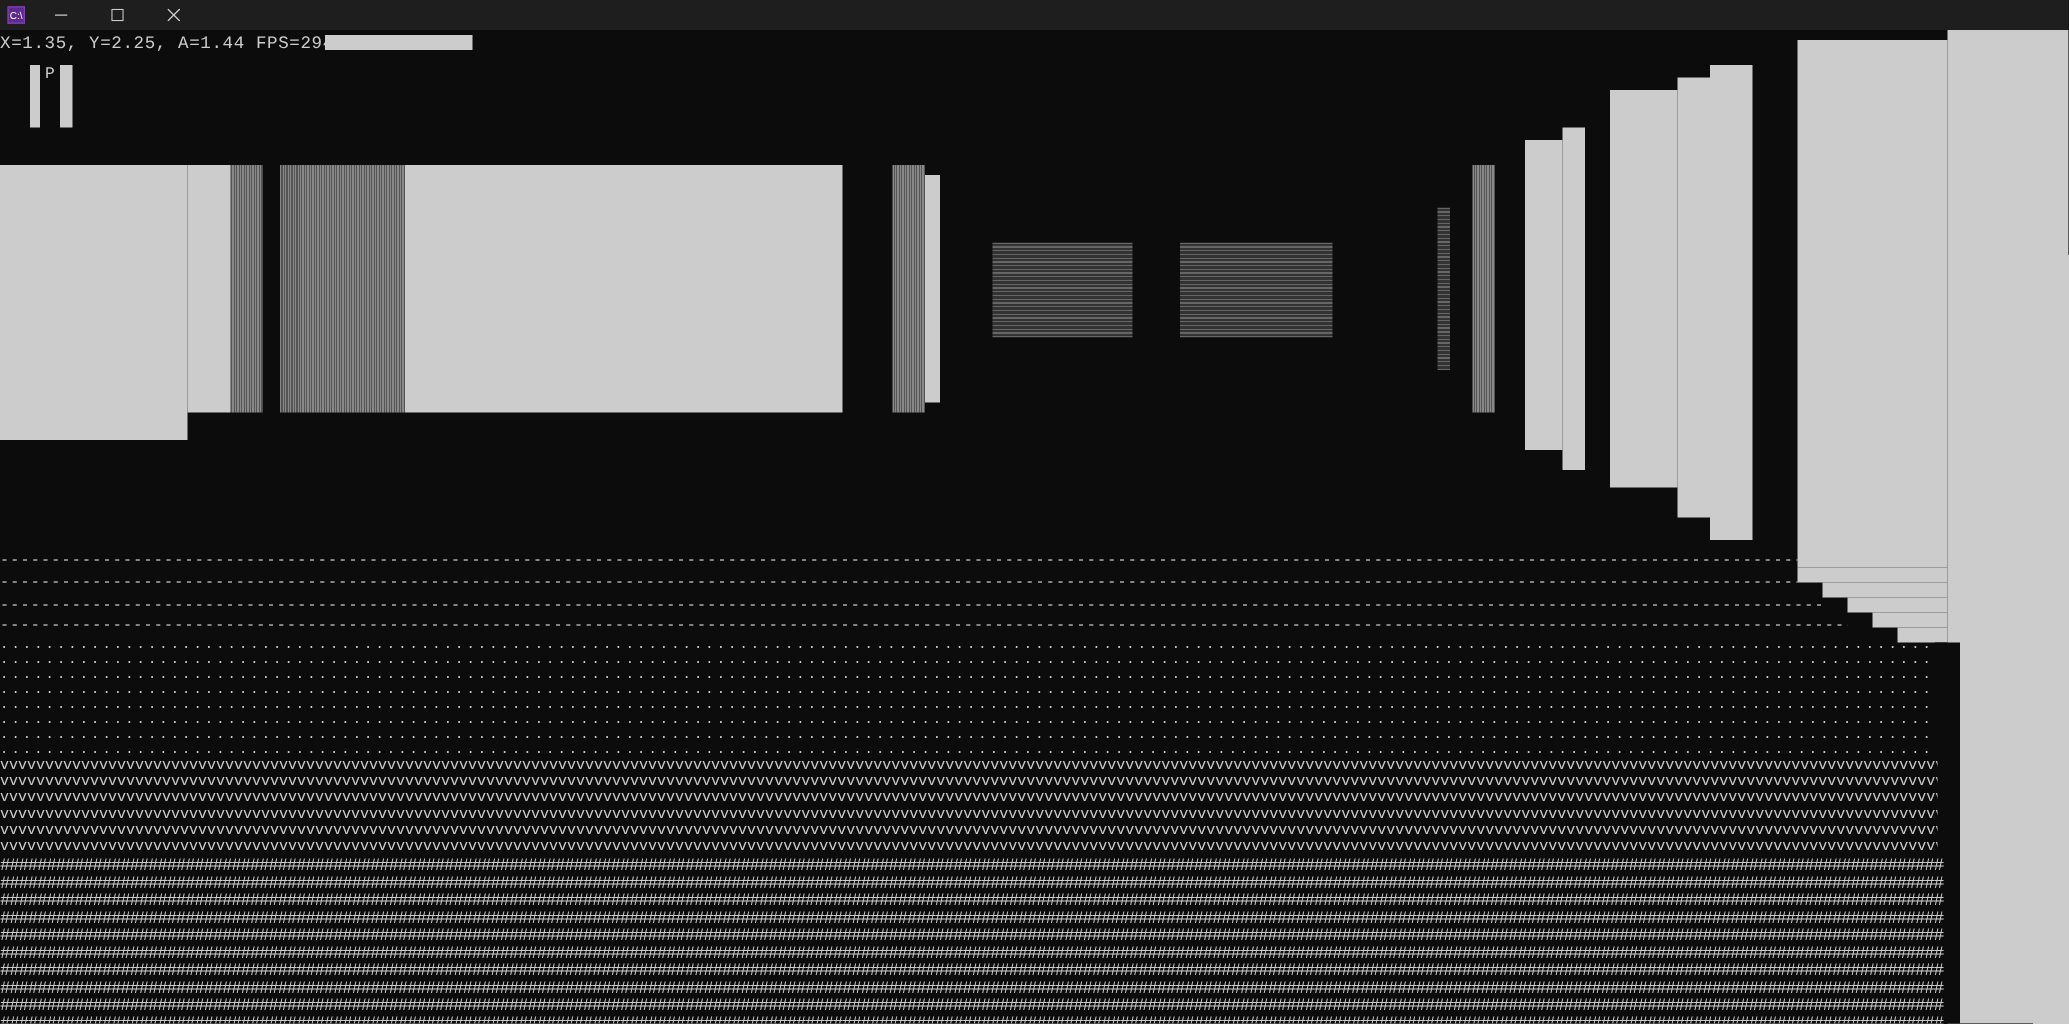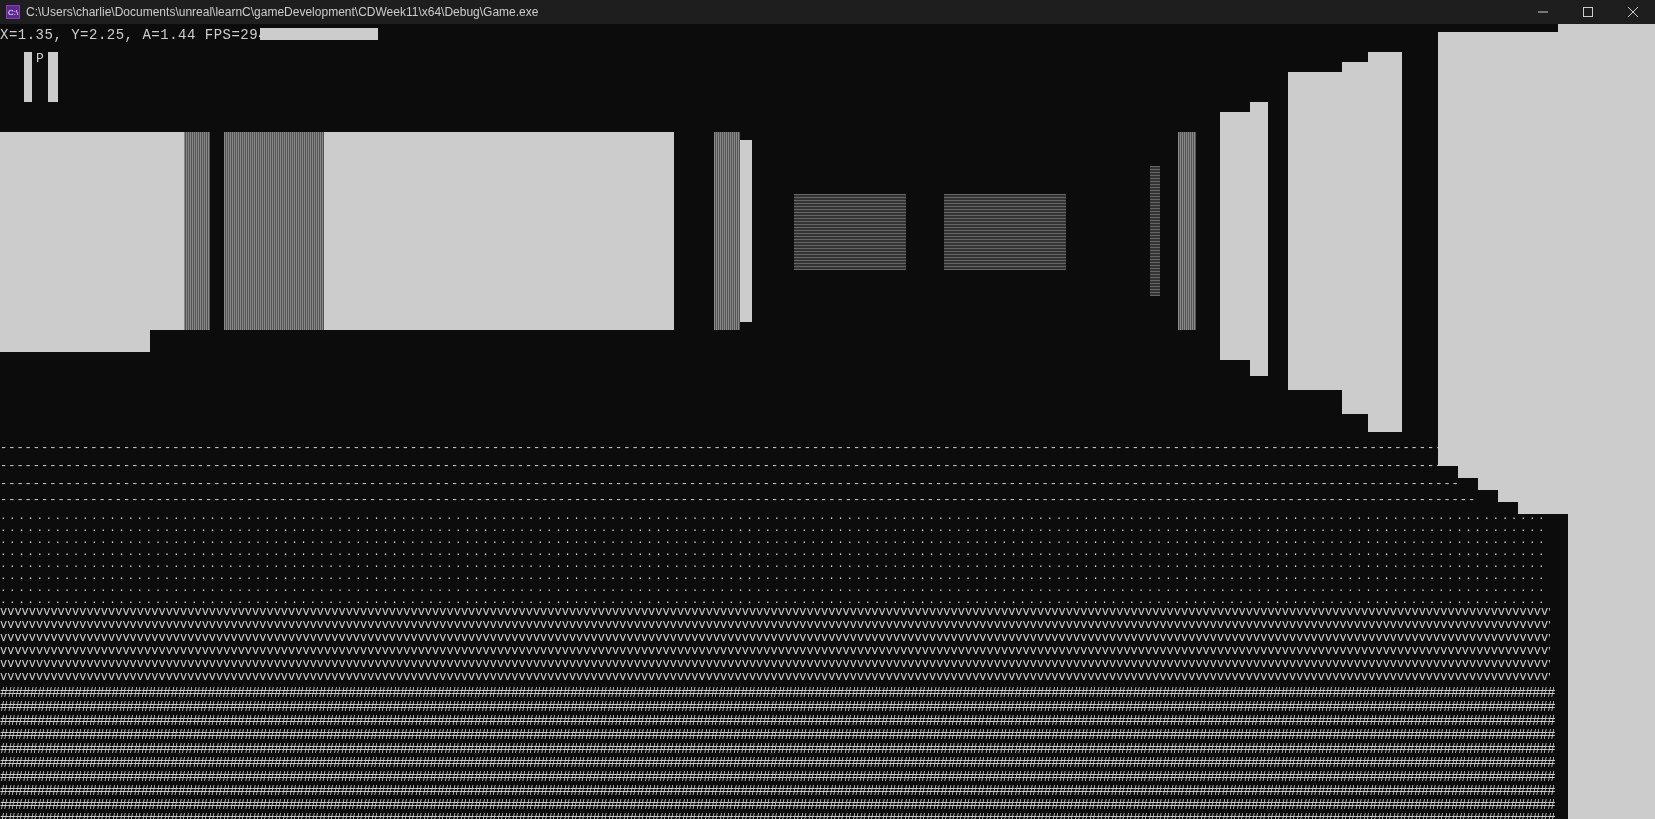--- a/index.html
+++ b/index.html
@@ -109,21 +109,20 @@
   .stairwall {
     position: absolute;
     background: #cccccc;
   }
 </style>
 </head>
 <body>
 
 <div class="titlebar">
   <div class="icon">C:\</div>
-  <div class="title">C:\Users\charlie\Documents\unreal\learnC\gameDevelopment\CDWeek11\x64\Debug\Game.exe</div>
   <div class="ctrls">
     <div class="ctrl">
       <svg viewBox="0 0 10 10">
           <line x1="0" y1="5" x2="10" y2="5" stroke="#ccc" stroke-width="1"></line>
         </svg>
     </div>
     <div class="ctrl">
       <svg viewBox="0 0 10 10">
           <rect x="0.5" y="0.5" width="9" height="9" fill="none" stroke="#ccc" stroke-width="1"></rect>
         </svg>

